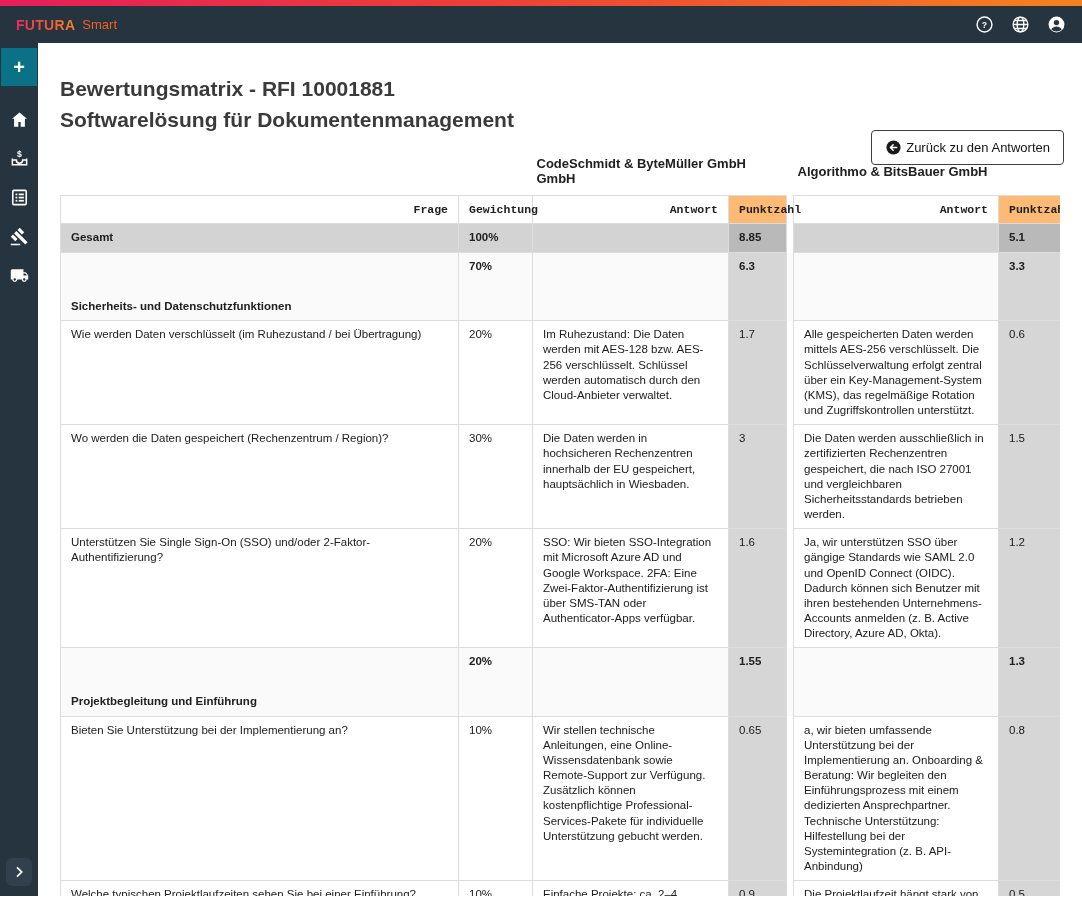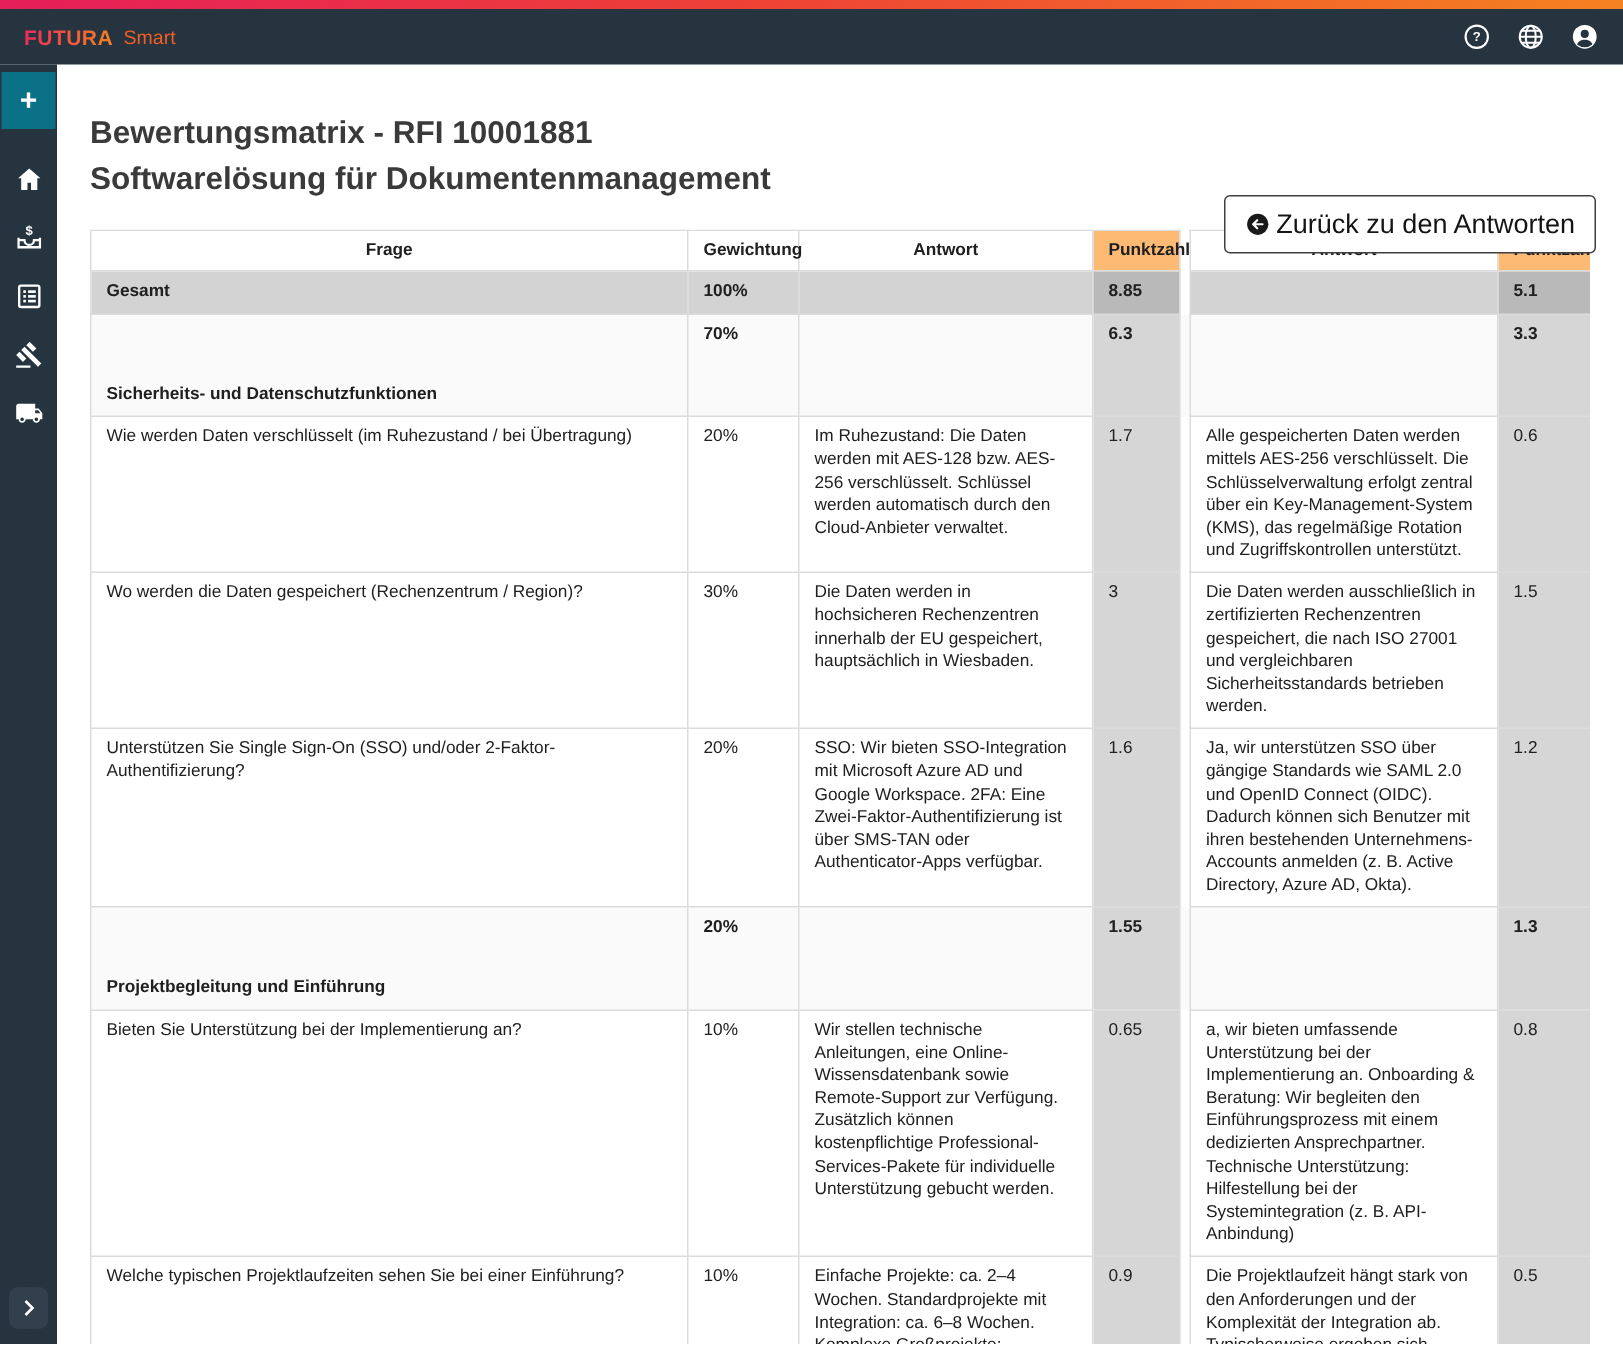--- a/index.html
+++ b/index.html
@@ -27,28 +27,28 @@
   .side-ic:first-of-type { margin-top: 24px; }
   .expand-btn { margin-top: auto; margin-bottom: 10px; width: 26px; height: 28px; border-radius: 6px;
     background: #31404c; display: flex; align-items: center; justify-content: center; cursor: pointer; }
   .expand-btn svg { width: 16px; height: 16px; }
 
   
   .main { margin-left: 38px; padding: 0 22px; position: relative; }
   .page-title { margin-top: 30px; font-size: 21px; font-weight: bold; color: #3a3a3a; line-height: 31px; }
   .back-btn { position: absolute; right: 18px; top: 57px; display: flex; align-items: center; gap: 4px;
     background: #fff; border: 1.5px solid #3f3f3f; border-radius: 4px; padding: 8px 13px;
-    font-size: 18px; color: #141414; cursor: pointer; font-family: inherit; }
+    font-size: 13px; color: #141414; cursor: pointer; font-family: inherit; }
   .back-btn svg { width: 17px; height: 17px; }
 
   
   .table-wrap { margin-top: 18px; max-height: 743px; overflow: hidden; }
   table { border-collapse: collapse; width: 1000px; table-layout: fixed; font-size: 11.5px; color: #202020; }
   thead .vendor-row td { border: none; font-weight: bold; font-size: 13px; padding: 3px 4px 9px 4px; }
-  th { border: 1px solid #dcdcdc; padding: 7px 10px; text-align: center; font-size: 11.5px; font-weight: bold; }
+  th { border: 1px solid #dcdcdc; padding: 7px 10px; text-align: right; font-size: 11.5px; font-weight: bold; font-family: Liberation Mono, monospace; }
   th.c-score { background: #fdba74; }
   th.c-gap, td.c-gap { border: none; background: #fff; padding: 0; }
   tbody td { border: 1px solid #dcdcdc; vertical-align: top; padding: 6px 10px; line-height: 1.32; }
   tbody .c-score { background: #d6d6d6; }
   .row-total td { background: #d3d3d3; font-weight: bold; }
   .row-total td.c-score { background: #b9b9b9; }
   .row-total td.c-gap { background: #fff; }
   .row-section td { background: #fafafa; }
   .row-section td.c-score { background: #d6d6d6; font-weight: bold; }
   .row-section .frage-title, .row-section .c-gew { font-weight: bold; margin-top: 40px; }
@@ -158,20 +158,27 @@
       <colgroup>
         <col style="width:398px">
           <col style="width:74px">
           <col style="width:196px">
           <col style="width:58px">
         <col style="width:7px">
           <col style="width:205px">
           <col style="width:62px">
       </colgroup>
       <thead>
+        <tr class="vendor-row">
+          <td></td>
+          <td></td>
+          <td colspan="2">CodeSchmidt &amp; ByteMüller GmbH GmbH</td>
+          <td class="c-gap"></td>
+          <td colspan="2">Algorithmo &amp; BitsBauer GmbH</td>
+        </tr>
         <tr>
           <th>Frage</th>
           <th>Gewichtung</th>
           <th>Antwort</th>
           <th class="c-score">Punktzahl</th>
           <th class="c-gap"></th>
           <th>Antwort</th>
           <th class="c-score">Punktzahl</th>
         </tr>
       </thead>

